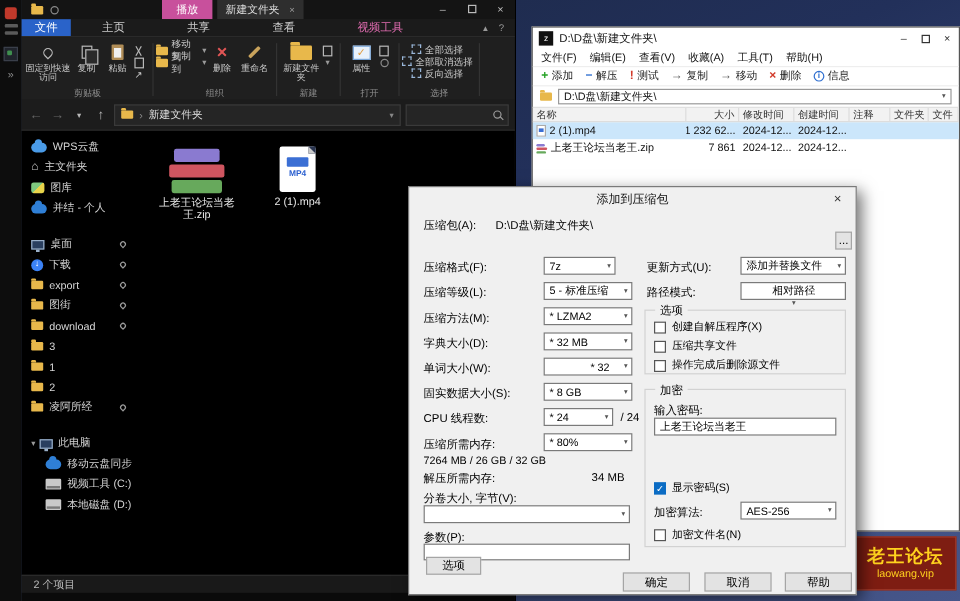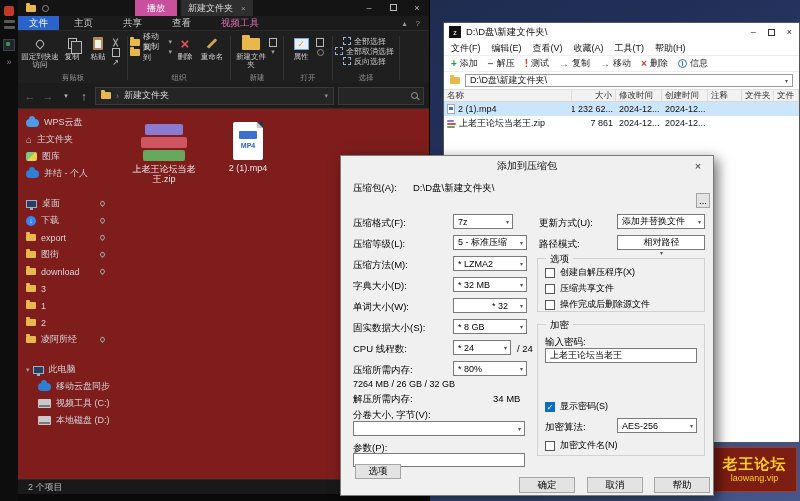--- a/index.html
+++ b/index.html
@@ -25,21 +25,21 @@
   .qat-circ{width:7px;height:7px;border:1px solid #8a8a8a;border-radius:50%;}
   .chip-play{background:#c8509c;color:#fff;height:16px;padding:0 12px;display:flex;align-items:center;margin-left:86px;font-size:9px;}
   .ex-tab{background:#2e2e2e;color:#ddd;height:16px;padding:0 7px;display:flex;align-items:center;gap:8px;font-size:9px;margin-left:4px;}
   .ex-tab .x{color:#999;font-size:8px;}
   .win-controls{margin-left:auto;display:flex;align-items:center;height:16px;}
   .wc{width:24px;text-align:center;color:#bbb;font-size:9px;line-height:16px;}
   .wc-box{width:7px;height:7px;border:1px solid #bbb;display:inline-block;}
 
   .ex-tabs{height:15px;background:#1b1b1b;display:flex;align-items:stretch;font-size:9.5px;border-bottom:1px solid #2a2a2a;}
   .tab-file{background:#2a63c9;color:#fff;padding:0 11px;display:flex;align-items:center;}
-  .tab{color:#c9c9c9;padding:0 15px;display:flex;align-items:center;}
+  .tab{color:#c9c9c9;padding:0 26px;display:flex;align-items:center;}
   .tab-ctx{color:#e06cb0;}
   .tabs-right{margin-left:auto;display:flex;gap:9px;padding-right:9px;color:#999;align-items:center;font-size:8px;}
 
   .ex-ribbon{height:52px;background:#1f1f1f;display:flex;padding:2px 0 0 3px;}
   .rgroup{display:flex;flex-direction:column;flex:none;}
   .rg-body{display:flex;flex:1;align-items:flex-start;}
   .rg-label{text-align:center;font-size:7.5px;color:#8f8f8f;height:10px;line-height:10px;}
   .rsep{width:1px;background:#333;margin:3px 2px;flex:none;}
   .bigbtn{width:32px;display:flex;flex-direction:column;align-items:center;font-size:7.5px;color:#c9c9c9;line-height:8px;text-align:center;}
   .bigbtn .ic{height:17px;display:flex;align-items:center;justify-content:center;margin:2px 0 1px;}
@@ -65,21 +65,21 @@
   .arr{font-size:7px;color:#9a9a9a;}
 
   .ex-navwrap{height:26px;background:#1c1c1c;border-bottom:1px solid #2e2e2e;display:flex;align-items:center;padding:0 5px;gap:4px;}
   .nav-a{color:#b9b9b9;font-size:11px;width:14px;text-align:center;}
   .nav-a.dim{color:#666;}
   .crumbbox{flex:1;height:18px;background:#252525;border:1px solid #3a3a3a;display:flex;align-items:center;gap:5px;padding:0 5px;font-size:9px;color:#ddd;}
   .searchbox{width:86px;height:18px;background:#252525;border:1px solid #3a3a3a;display:flex;align-items:center;justify-content:flex-end;padding:0 5px;}
   .ic-mag{width:7px;height:7px;border:1px solid #9a9a9a;border-radius:50%;position:relative;}
   .ic-mag:after{content:"";position:absolute;width:4px;height:1px;background:#9a9a9a;right:-3px;bottom:-1px;transform:rotate(45deg);}
 
-  .ex-body{flex:1;display:flex;background:#7f1d1d;overflow:hidden;}
+  .ex-body{flex:1;display:flex;background:#000000;overflow:hidden;}
   .sidebar{width:92px;padding-top:5px;flex:none;}
   .sb-item{display:flex;align-items:center;height:17px;padding-left:8px;gap:5px;font-size:9px;color:#d6d6d6;position:relative;white-space:nowrap;overflow:hidden;}
   .sb-item .pin{position:absolute;right:5px;width:5px;height:5px;border:1px solid #9a9a9a;border-radius:50% 50% 50% 0;transform:rotate(-45deg);}
   .sb-gap{height:13px;}
   .ind{padding-left:20px;}
   .caret{color:#9a9a9a;font-size:7px;margin-right:-2px;}
   .ic-cloud{width:13px;height:8px;background:#4a9be8;border-radius:5px;position:relative;flex:none;}
   .ic-cloud:before{content:"";position:absolute;left:3px;top:-3px;width:6px;height:6px;background:#4a9be8;border-radius:50%;}
   .ic-cloud.c2{background:#2f7fd6;} .ic-cloud.c2:before{background:#2f7fd6;}
   .ic-home{color:#c9c9c9;font-size:10px;line-height:10px;}

